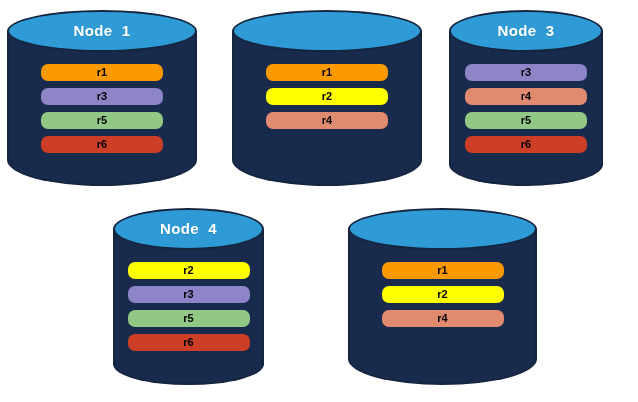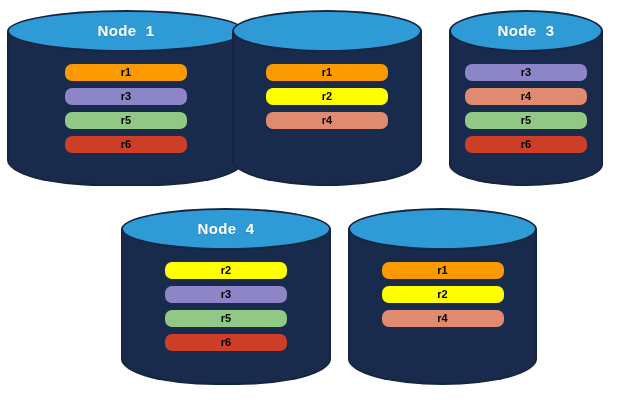--- a/index.html
+++ b/index.html
@@ -97,21 +97,21 @@
     font-size: 11px;
     line-height: 1;
     box-sizing: border-box;
   }
   .shard:last-child { margin-bottom: 0; }
 </style>
 </head>
 <body>
 
 <div id="diagram">
-    <div class="node" style="left: 7px; top: 10px; width: 190px; height: 176px; padding-left: 48px;">
+    <div class="node" style="left: 7px; top: 10px; width: 190px; height: 176px;">
       <div class="cyl">
         <div class="cyl-bottom" style="top: 120px; height: 56px; border-radius: 0px 0px 95px 95px / 0px 0px 26px 26px;"></div>
         <div class="cyl-body" style="top: 21px; height: 129px;"></div>
         <div class="cyl-top" style="top: 0px; height: 42px; background: rgb(46, 155, 214);"></div>
       </div>
       <div class="node-label" style="top: 12px; color: rgb(255, 255, 255);">Node  1</div>
       <div class="shard-stack" style="top: 54px;">
         <div class="shard" style="background: rgb(251, 154, 0);">
           <span style="color: rgb(0, 0, 0);">r1</span>
         </div>
@@ -159,21 +159,21 @@
           <span style="color: rgb(0, 0, 0);">r4</span>
         </div>
         <div class="shard" style="background: rgb(146, 200, 133);">
           <span style="color: rgb(0, 0, 0);">r5</span>
         </div>
         <div class="shard" style="background: rgb(204, 63, 38);">
           <span style="color: rgb(0, 0, 0);">r6</span>
         </div>
       </div>
     </div>
-    <div class="node" style="left: 121px; top: 208px; width: 210px; height: 177px;">
+    <div class="node" style="left: 113px; top: 208px; width: 151px; height: 177px;">
       <div class="cyl">
         <div class="cyl-bottom" style="top: 121px; height: 56px; border-radius: 0px 0px 94.5px 94.5px / 0px 0px 26px 26px;"></div>
         <div class="cyl-body" style="top: 21px; height: 130px;"></div>
         <div class="cyl-top" style="top: 0px; height: 42px; background: rgb(46, 155, 214);"></div>
       </div>
       <div class="node-label" style="top: 12px; color: rgb(255, 255, 255);">Node  4</div>
       <div class="shard-stack" style="top: 54px;">
         <div class="shard" style="background: rgb(255, 255, 0);">
           <span style="color: rgb(0, 0, 0);">r2</span>
         </div>

